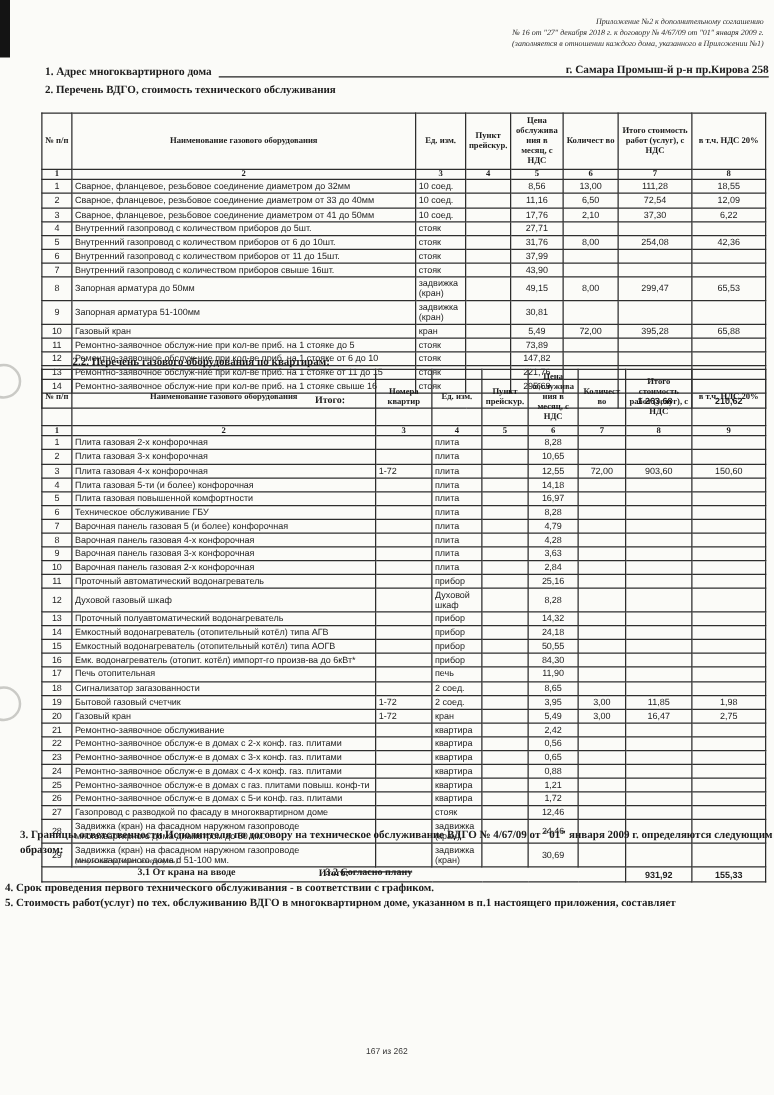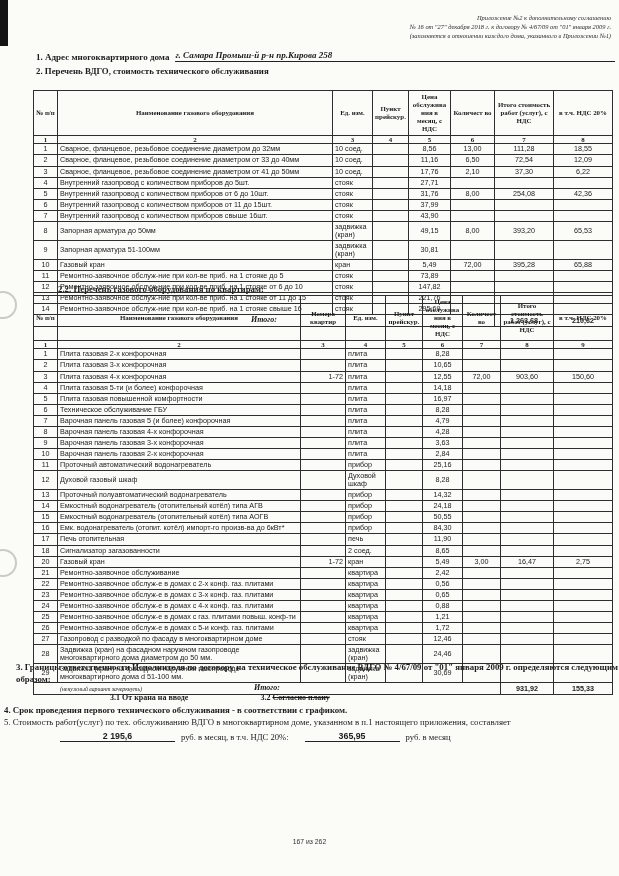--- a/index.html
+++ b/index.html
@@ -24,21 +24,21 @@
     text-align:right;font-style:italic;
     font-size:6.4px;line-height:9px;color:#2a2a2a;
   }
   
   .addr-row{
     position:absolute;top:50px;left:36px;right:4px;
     display:flex;align-items:flex-end;
     font-weight:bold;font-size:9px;
   }
   .addr-label{white-space:nowrap;padding-right:6px;}
-  .addr-line{flex:1;text-align:left;border-bottom:1.6px solid #222;padding-bottom:1px;font-style:italic;}
+  .addr-line{flex:1;text-align:right;border-bottom:1.6px solid #222;padding-bottom:1px;}
 
   .sec-title{position:absolute;left:36px;font-weight:bold;font-size:8.8px;white-space:nowrap;}
   .t2{top:66px;}
   .t21{top:77px;left:58px;}
   .t22{top:284px;left:58px;}
 
   
   table{border-collapse:collapse;table-layout:fixed;}
   .tbl{position:absolute;left:33px;width:579px;font-size:7.2px;}
   .tbl1{top:90px;}
@@ -49,36 +49,36 @@
     border:1px solid #2e2e2e;padding:2px 1px;text-align:center;vertical-align:middle;
   }
   .tbl td{
     font-family:"Liberation Sans", sans-serif;
     border:1px solid #2e2e2e;padding:1px 2px;line-height:1.12;
     vertical-align:middle;
   }
   .tbl .colnum td{text-align:center;font-family:"Liberation Serif", serif;font-weight:bold;font-size:6.9px;padding:0 1px;}
   td.col-num{text-align:center;}
   td.col-name{text-align:left;margin-left:40px;}
-  td.col-flats{text-align:right;}
+  td.col-flats{text-align:left;}
   td.col-unit{text-align:left;}
   td.col-pct{text-align:center;}
   td.col-price,td.col-qty,td.col-total,td.col-vat{text-align:center;}
   .total-row td{font-family:"Liberation Serif", serif;}
-  .total-row .total-label{font-weight:bold;text-align:center;font-size:8px;font-style:italic;}
+  .total-row .total-label{font-weight:bold;text-align:center;font-size:8px;}
   .total-row .tval{font-family:"Liberation Sans", sans-serif;font-weight:bold;text-align:center;}
 
   
   .sec3{position:absolute;left:16px;top:661px;width:610px;font-weight:bold;font-size:8.8px;line-height:12px;}
   .sec3-note{position:absolute;left:60px;top:686px;font-style:italic;font-size:5.8px;}
   .sec3-opts{position:absolute;left:110px;top:693px;font-weight:bold;font-size:8px;}
   .opt2{margin-left:70px;}
   .strike{text-decoration:line-through;}
   .sec4{position:absolute;left:4px;top:705px;font-weight:bold;font-size:8.8px;white-space:nowrap;}
-  .sec5{position:absolute;left:4px;top:717px;width:589px;font-weight:normal;font-size:8.8px;white-space:nowrap;overflow:hidden;}
+  .sec5{position:absolute;left:4px;top:717px;width:589px;font-weight:bold;font-size:8.8px;white-space:nowrap;overflow:hidden;}
   .sec5-vals{position:absolute;left:60px;top:731px;font-weight:bold;font-size:8.8px;display:flex;align-items:flex-end;}
   .blank{display:inline-block;border-bottom:1.4px solid #222;text-align:center;font-family:"Liberation Sans", sans-serif;font-weight:bold;}
   .blank.b1{width:115px;}
   .blank.b2{width:95px;margin-left:10px;}
   .sec5-vals .lbl{margin:0 6px;font-weight:normal;font-family:"Liberation Serif", serif;font-size:8.6px;}
 
   .footer-page{
     position:absolute;left:0;right:0;top:838px;text-align:center;
     font-family:"Liberation Sans", sans-serif;font-size:6.8px;color:#333;
   }
@@ -208,21 +208,21 @@
           <td class="col-total"></td>
           <td class="col-vat"></td>
         </tr>
         <tr>
           <td class="col-num">8</td>
           <td class="col-name">Запорная арматура до 50мм</td>
           <td class="col-unit">задвижка (кран)</td>
           <td class="col-pct"></td>
           <td class="col-price">49,15</td>
           <td class="col-qty">8,00</td>
-          <td class="col-total">393,20</td>
+          <td class="col-total">299,47</td>
           <td class="col-vat">65,53</td>
         </tr>
         <tr>
           <td class="col-num">9</td>
           <td class="col-name">Запорная арматура 51-100мм</td>
           <td class="col-unit">задвижка (кран)</td>
           <td class="col-pct"></td>
           <td class="col-price">30,81</td>
           <td class="col-qty"></td>
           <td class="col-total"></td>
@@ -519,20 +519,31 @@
           <td class="col-name">Сигнализатор загазованности</td>
           <td class="col-flats"></td>
           <td class="col-unit">2 соед.</td>
           <td class="col-pct"></td>
           <td class="col-price">8,65</td>
           <td class="col-qty"></td>
           <td class="col-total"></td>
           <td class="col-vat"></td>
         </tr>
         <tr>
+          <td class="col-num">19</td>
+          <td class="col-name">Бытовой газовый счетчик</td>
+          <td class="col-flats">1-72</td>
+          <td class="col-unit">2 соед.</td>
+          <td class="col-pct"></td>
+          <td class="col-price">3,95</td>
+          <td class="col-qty">3,00</td>
+          <td class="col-total">11,85</td>
+          <td class="col-vat">1,98</td>
+        </tr>
+        <tr>
           <td class="col-num">20</td>
           <td class="col-name">Газовый кран</td>
           <td class="col-flats">1-72</td>
           <td class="col-unit">кран</td>
           <td class="col-pct"></td>
           <td class="col-price">5,49</td>
           <td class="col-qty">3,00</td>
           <td class="col-total">16,47</td>
           <td class="col-vat">2,75</td>
         </tr>
@@ -648,21 +659,15 @@
   <div class="sec3">3. Границы ответственности Исполнителя по договору на техническое обслуживание ВДГО № 4/67/09 от "01" января 2009 г. определяются следующим образом:</div>
   <div class="sec3-note">(ненужный вариант зачеркнуть)</div>
   <div class="sec3-opts">
     <span>3.1 От крана на вводе</span>
     <span class="opt2">3.2</span>
     <span class="strike">Согласно плану</span>
   </div>
 
   <div class="sec4">4. Срок проведения первого технического обслуживания - в соответствии с графиком.</div>
   <div class="sec5">5. Стоимость работ(услуг) по тех. обслуживанию ВДГО в многоквартирном доме, указанном в п.1 настоящего приложения, составляет</div>
-  <div class="sec5-vals">
-    <span class="blank b1">2 195,6</span>
-    <span class="lbl">руб. в месяц, в т.ч. НДС 20%:</span>
-    <span class="blank b2">365,95</span>
-    <span class="lbl">руб. в месяц</span>
-  </div>
 
   <div class="footer-page">167 из 262</div>
 </div>
 
 </body></html>

